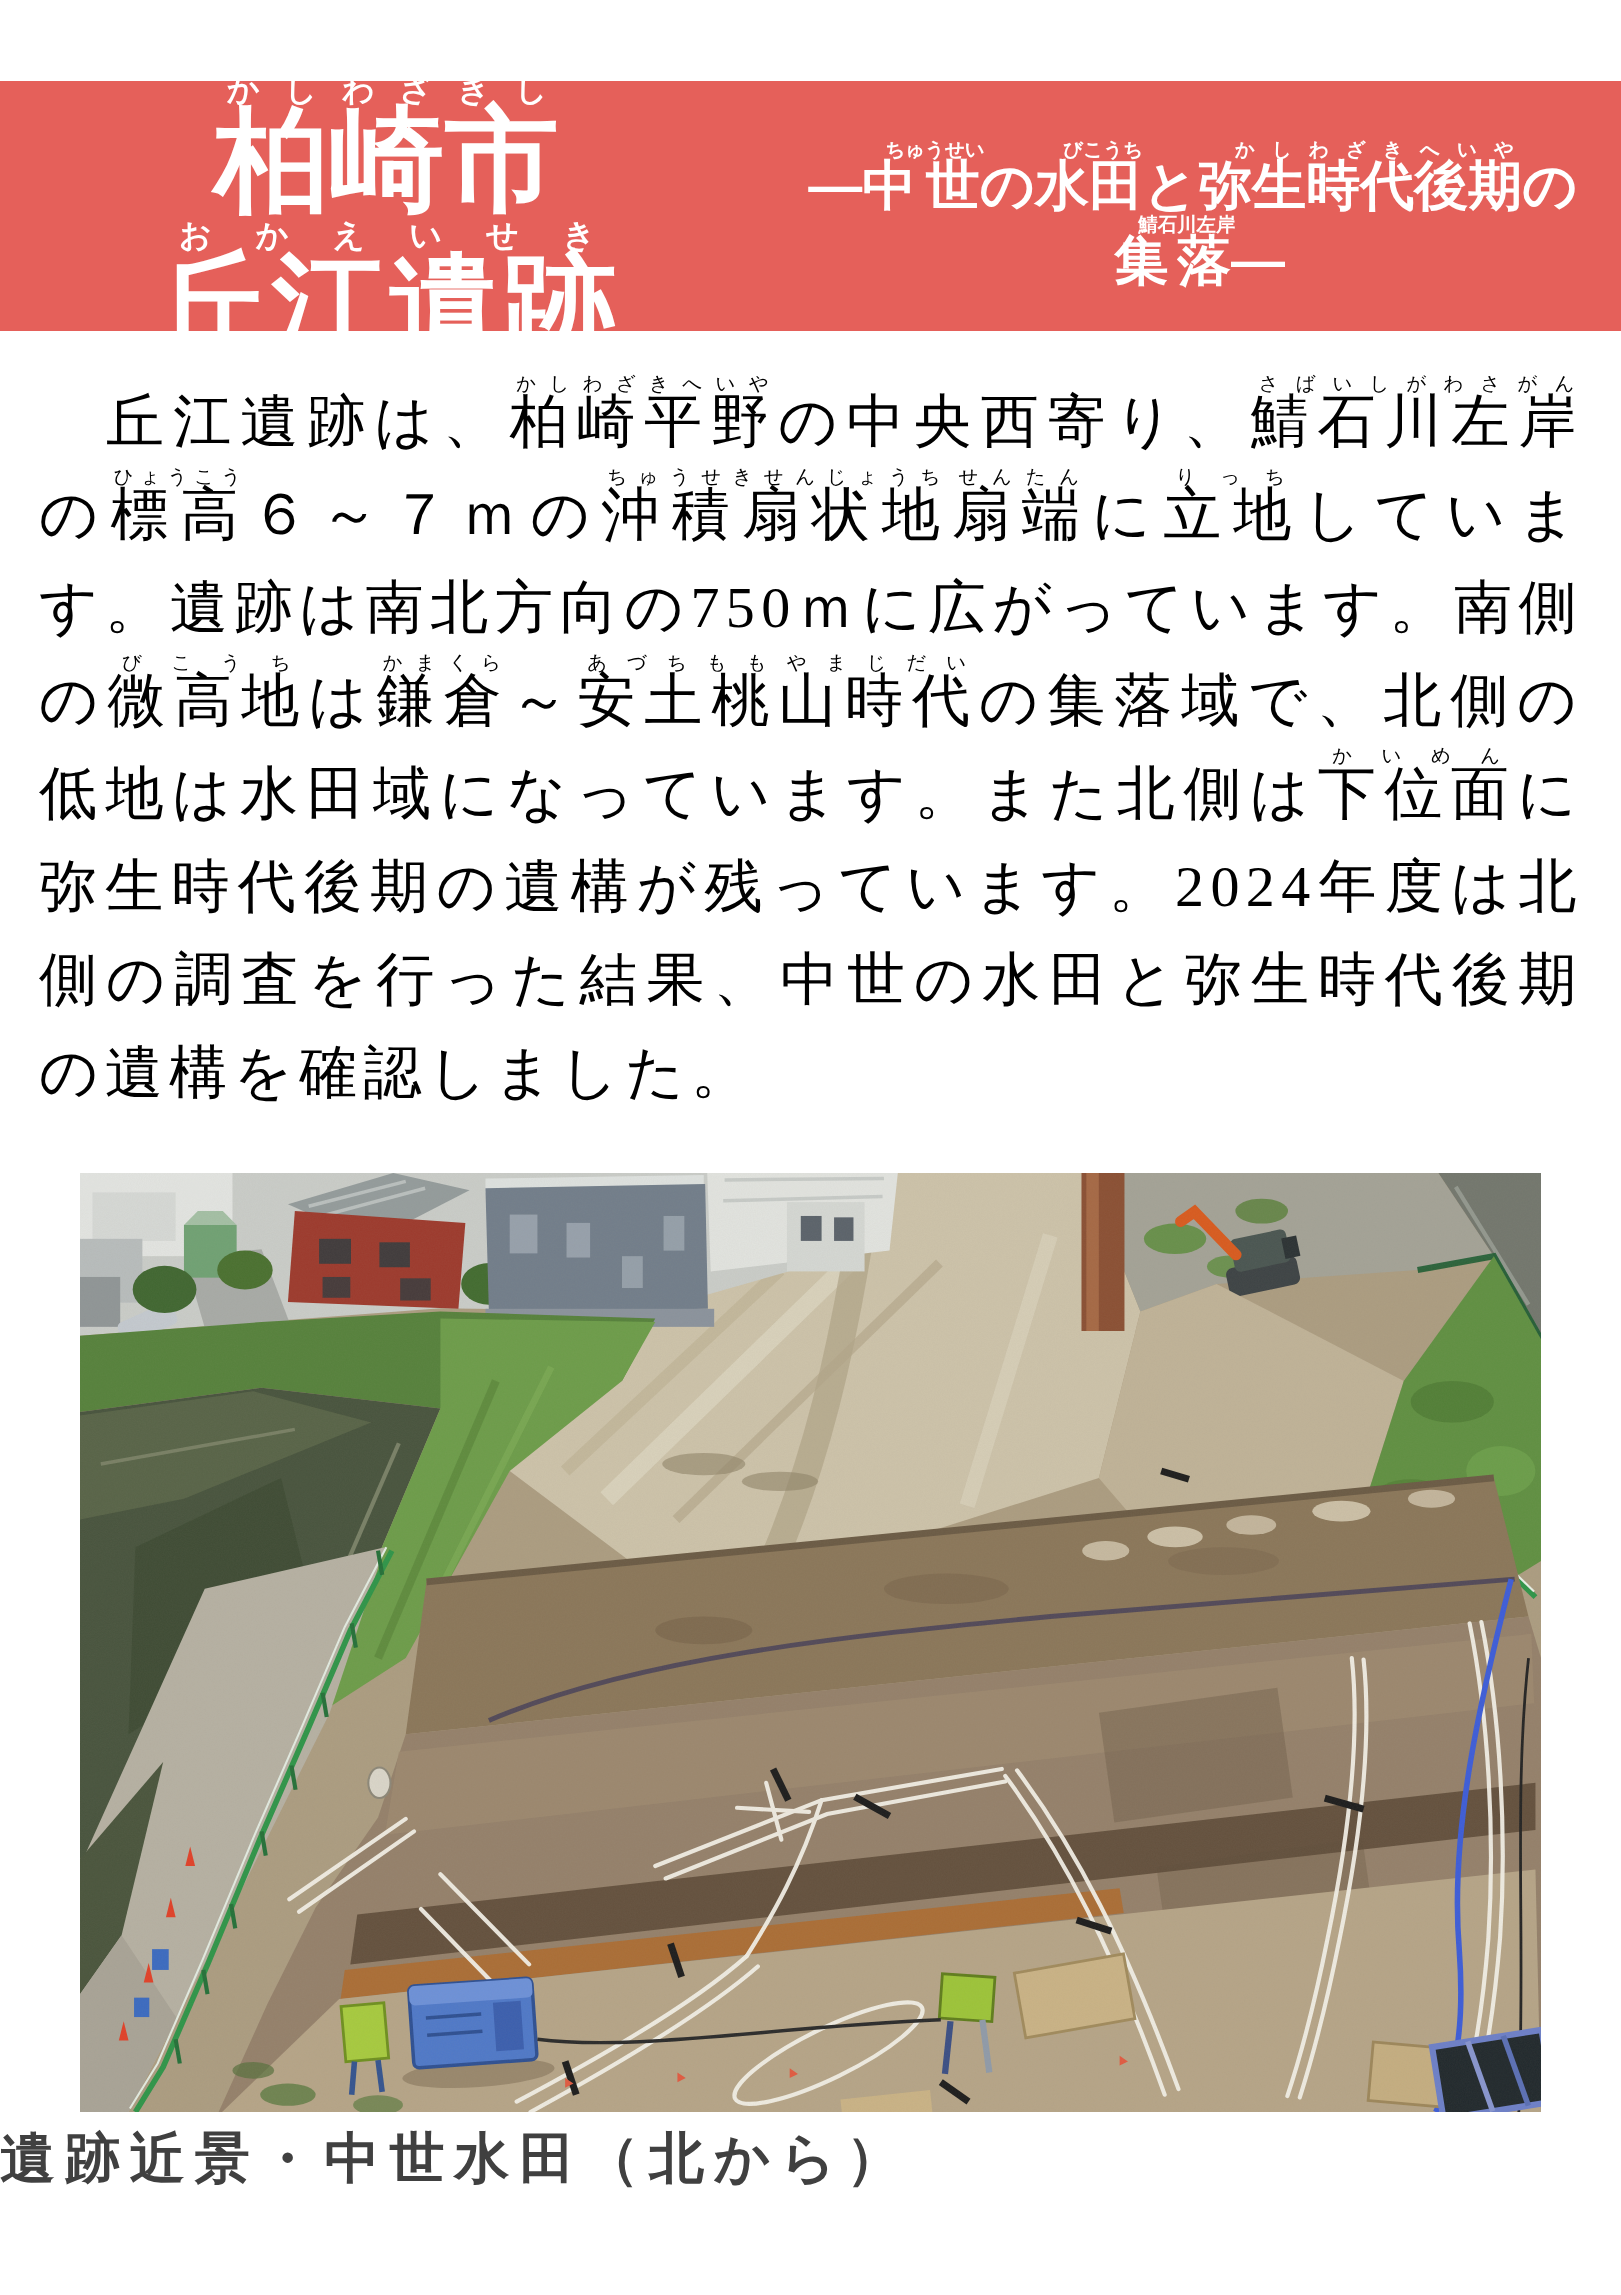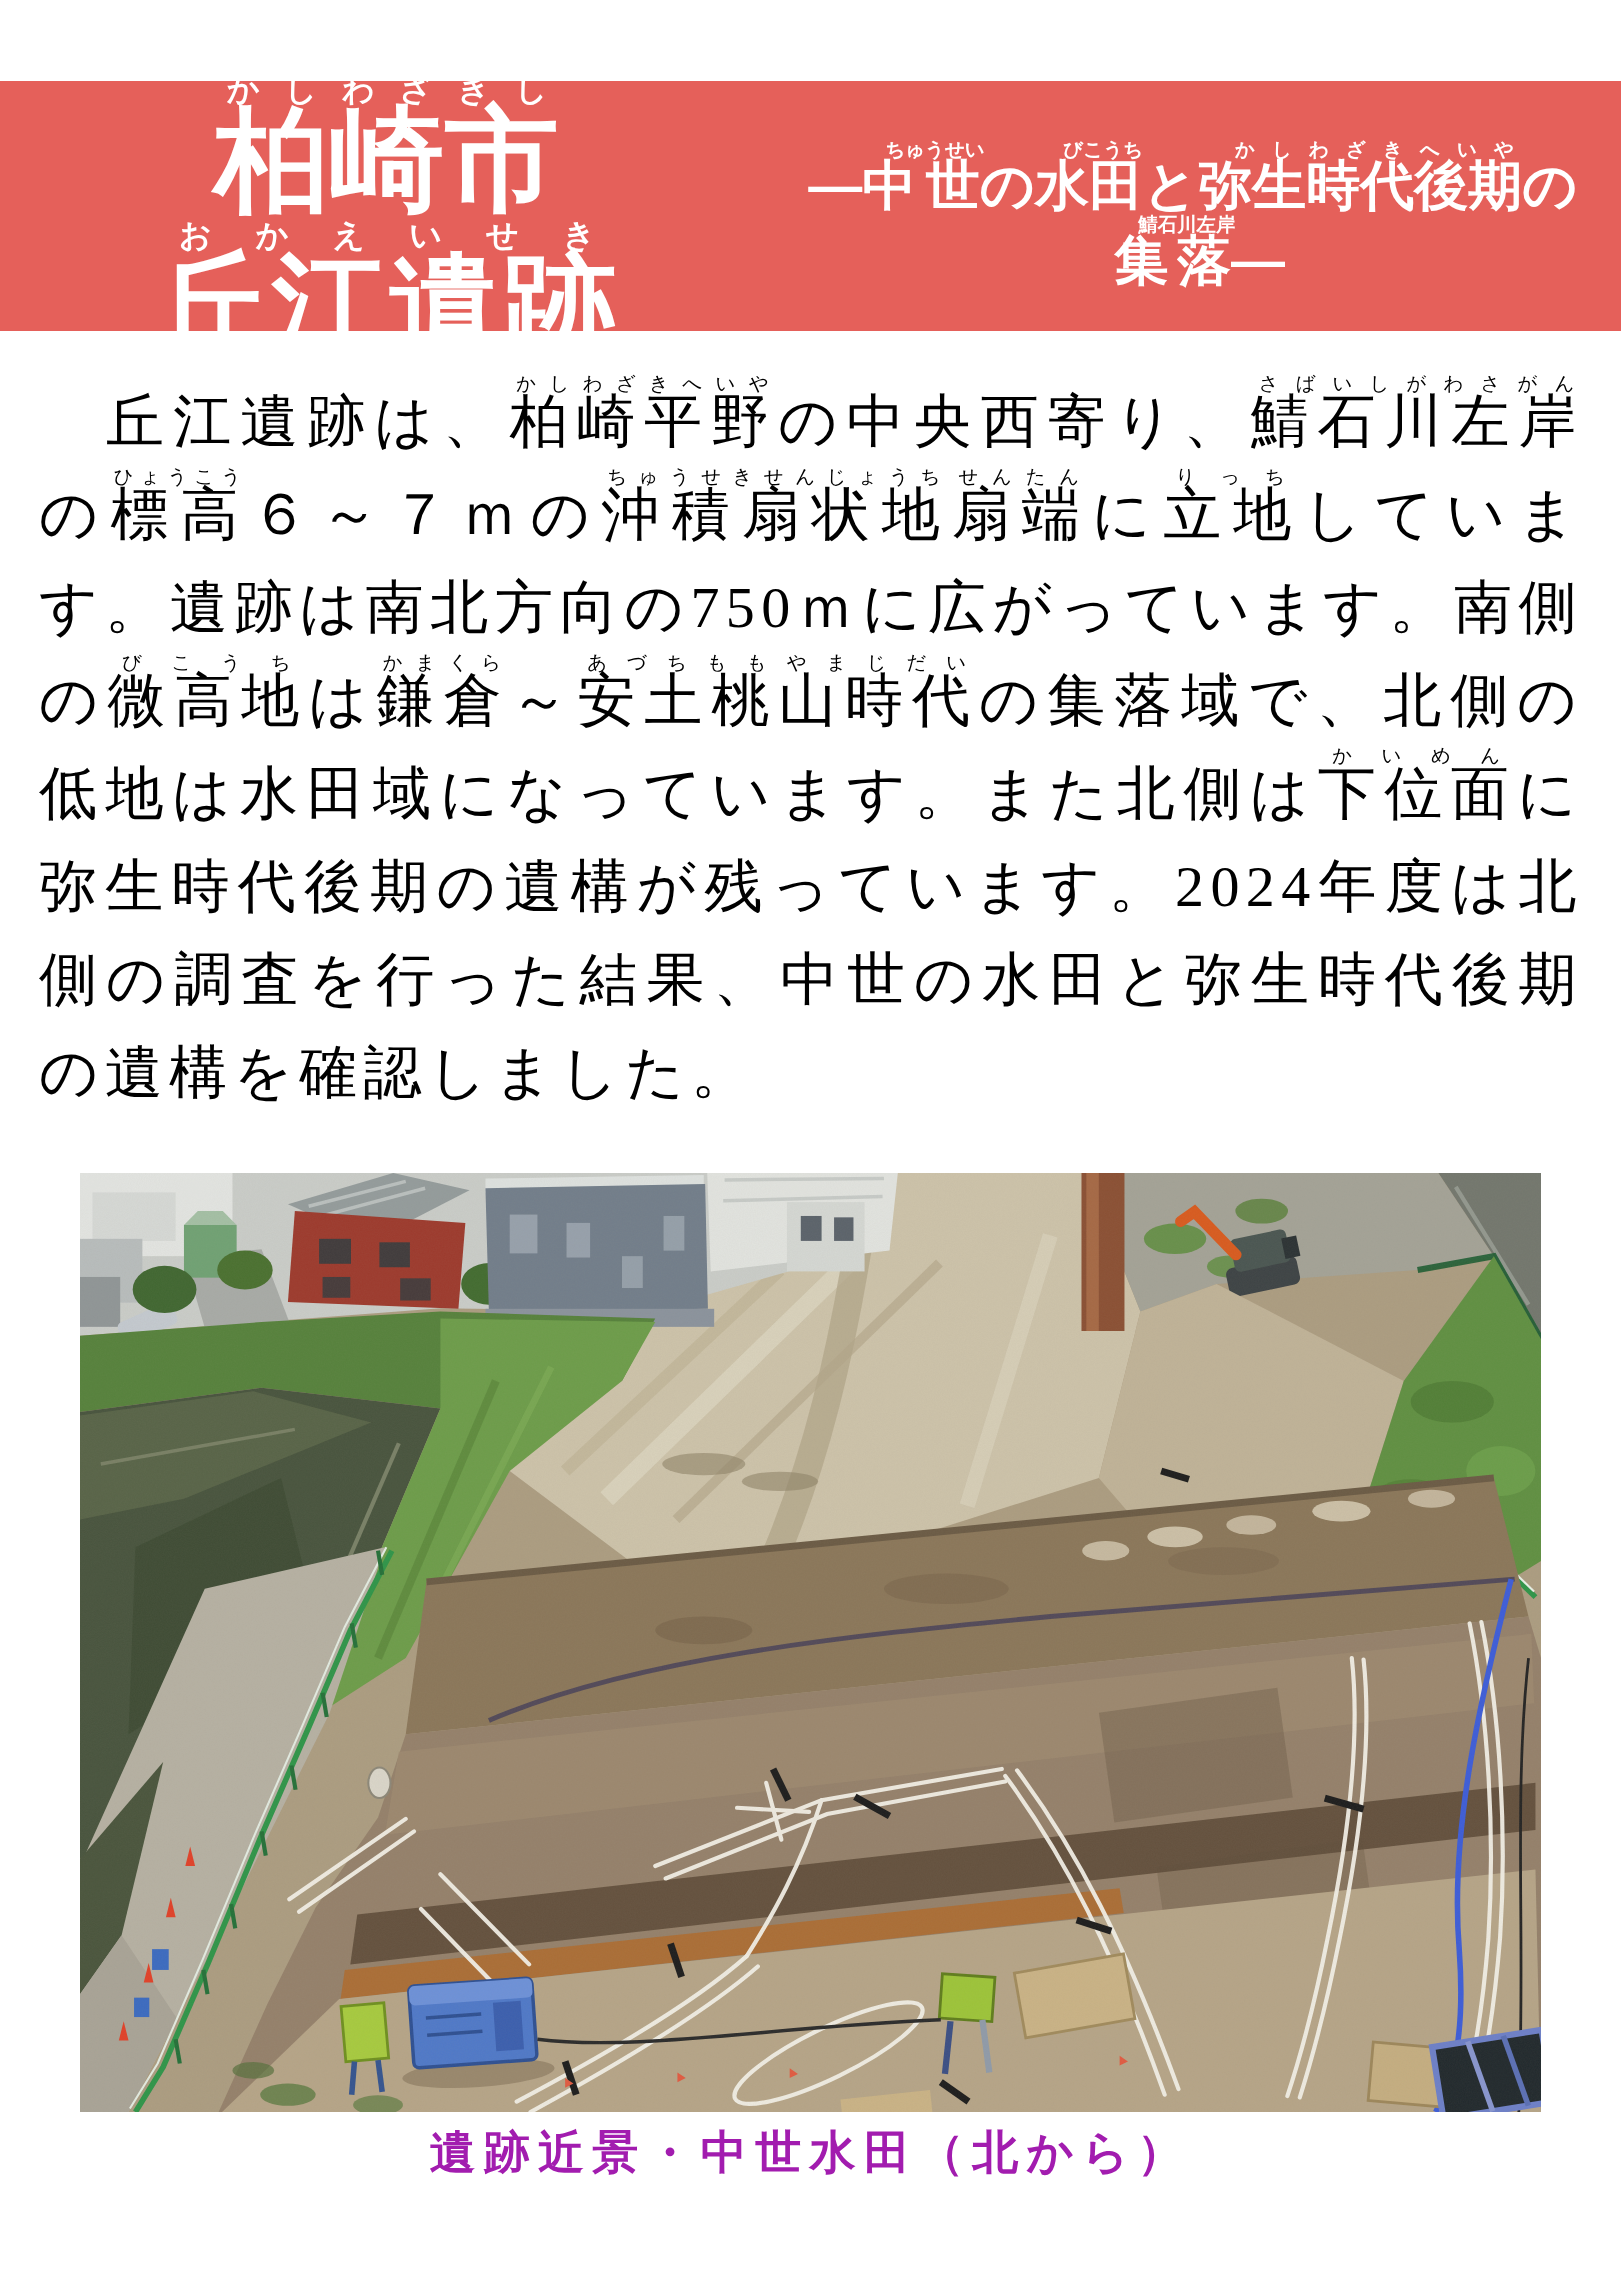--- a/index.html
+++ b/index.html
@@ -20,23 +20,23 @@
   
   .body-text{position:absolute;left:39px;top:374px;width:1544px;
              font-family:"Liberation Serif","DejaVu Serif",serif;color:#000;
              font-size:58px;line-height:93px;letter-spacing:0.11em;
              text-align:justify;text-justify:inter-character;}
   .body-text rt{font-size:19.4px;letter-spacing:0.02em;line-height:1;}
   
   .photo{position:absolute;left:80px;top:1173px;width:1461px;height:939px;margin:0;}
   .photo svg{display:block;width:100%;height:100%;}
   
-  .caption{position:absolute;left:0;top:2122px;width:1621px;text-align:center;
+  .caption{position:absolute;left:0;top:2122px;width:1621px;text-align:left;
            font-family:"Liberation Sans","DejaVu Sans",sans-serif;font-weight:bold;
-           font-size:46px;letter-spacing:0.18em;color:#a21caf;}
+           font-size:55px;letter-spacing:0.18em;color:#404040;}
 </style>
 </head>
 <body>
 
 <div class="page">
 
   <header class="banner" style="background: rgb(229, 96, 90); color: rgb(255, 255, 255);">
     <div class="title-line"><ruby>柏崎市<rt>かしわざきし</rt></ruby> <ruby>丘江遺跡<rt>おかえいせき</rt></ruby></div>
     <div class="subtitle-line">―<ruby>中世<rt>ちゅうせい</rt></ruby>の<ruby>水田<rt>びこうち</rt></ruby>と<ruby>弥生時代後期<rt>かしわざきへいや</rt></ruby>の<ruby>集落<rt>鯖石川左岸</rt></ruby>―</div>
   </header>

